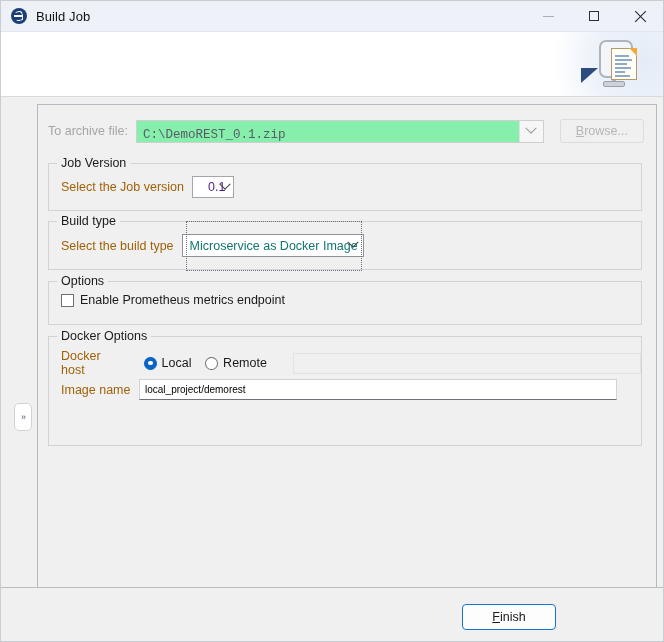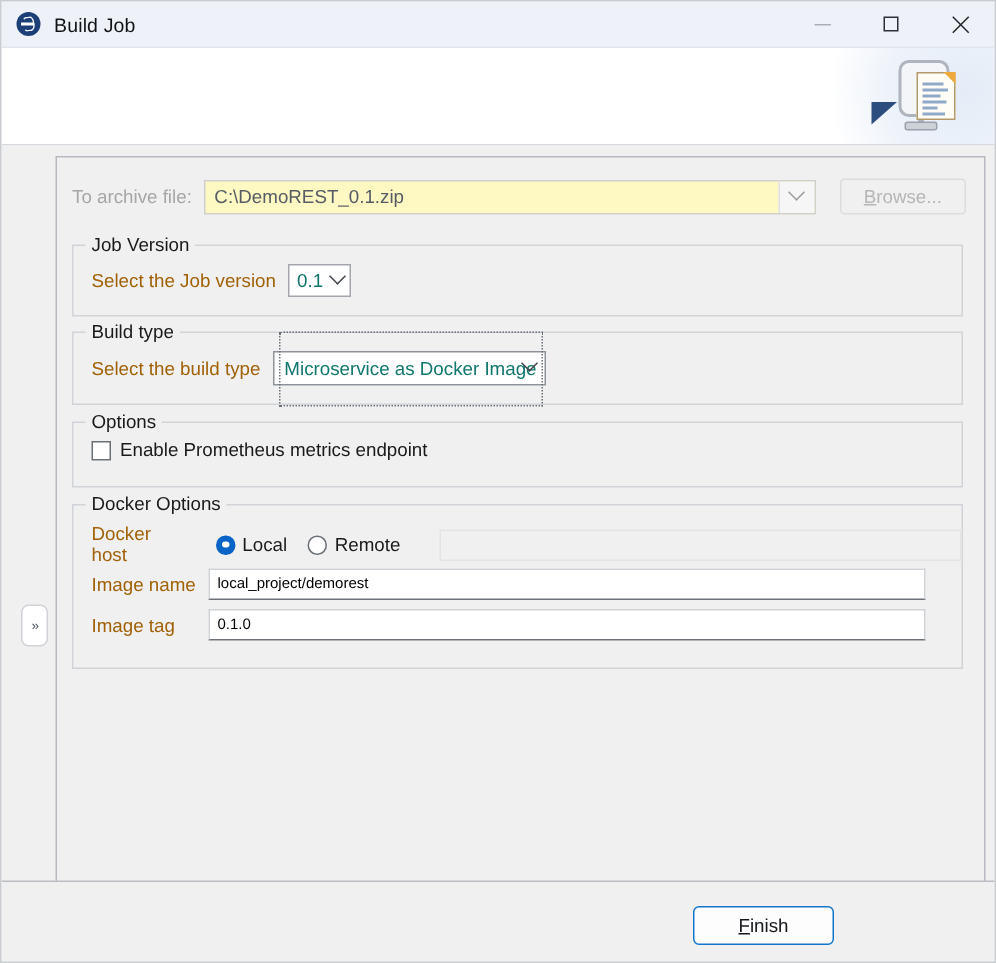--- a/index.html
+++ b/index.html
@@ -223,26 +223,27 @@
   }
   .lbl-disabled {
     color: #a6a6a6;
     font-size: 12.5px;
   }
   .combo-archive {
     position: relative;
     margin-left: 8px;
     width: 408px;
     height: 23px;
-    background: #fef9c3;
+    background: #86efac;
     border: 1px solid #cfcfcf;
     box-sizing: border-box;
     display: flex;
-    align-items: center;
+    align-items: flex-end;
     overflow: hidden;
+    font-family: Liberation Mono, monospace;
   }
   .combo-archive .val {
     padding-left: 6px;
     color: #565d66;
     font-size: 12.5px;
     white-space: nowrap;
   }
   .combo-archive .ghost {
     color: #ededed;
     font-size: 12.5px;
@@ -311,21 +312,21 @@
   .combo-small {
     position: relative;
     margin-left: 8px;
     width: 42px; height: 22px;
     background: #ffffff;
     border: 1px solid #a3a7ad;
     box-sizing: border-box;
     display: flex;
     align-items: center;
   }
-  .combo-small .val { padding-left: 5px; font-size: 12.5px; color: #0f766e; }
+  .combo-small .val { padding-left: 15px; font-size: 12.5px; color: #4c1d95; }
   .combo-small .arrow {
     position: absolute;
     right: 4px; top: 6px;
   }
 
   .combo-build {
     position: relative;
     margin-left: 8px;
     width: 182px; height: 23px;
     background: #ffffff;
@@ -542,24 +543,20 @@
           <span class="radio"></span>
           <span class="radio-label">Remote</span>
           <span class="host-field" style="margin-left:12px"></span>
         </div>
 
         <div class="grp-row" style="left:12px;top:42px">
           <span class="field-label" style="width:78px">Image name</span>
           <span class="text-field" style="width:478px">local_project/demorest</span>
         </div>
 
-        <div class="grp-row" style="left:12px;top:69px">
-          <span class="field-label" style="width:78px">Image tag</span>
-          <span class="text-field" style="width:478px">0.1.0</span>
-        </div>
       </div>
 
     </div>
   </div>
 
   <div class="footer-sep"></div>
   <div class="footer">
     <div class="btn btn-finish">
       <span class="u">F</span>
         <span>inish</span>

